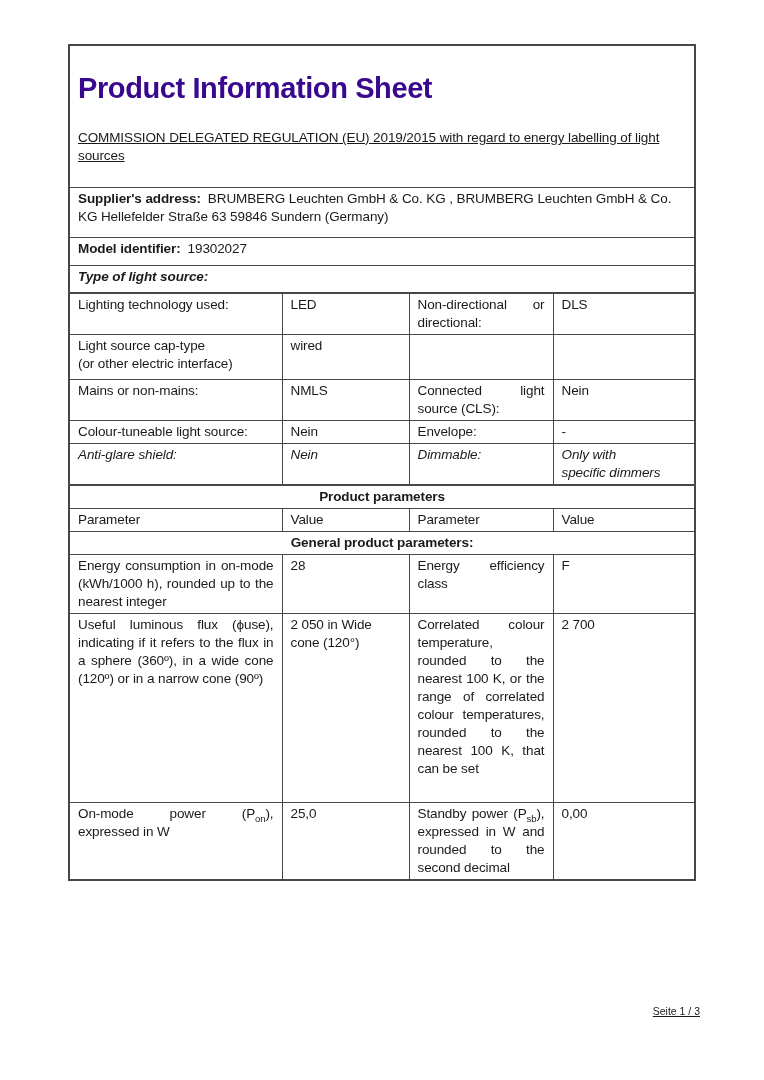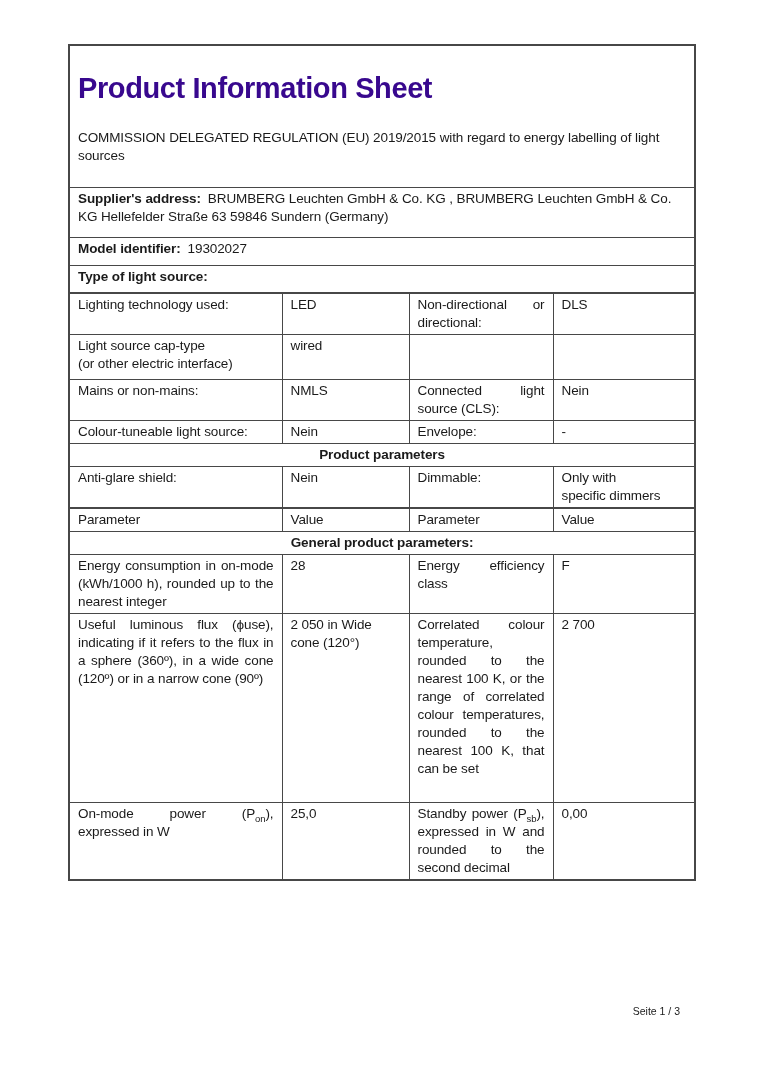--- a/index.html
+++ b/index.html
@@ -25,45 +25,46 @@
     table-layout: fixed;
     border: 2px solid #474747;
   }
   td {
     border: 1px solid #474747;
     vertical-align: top;
     padding: 2px 8px;
     white-space: pre-line;
     overflow: hidden;
   }
-  td.sep { border-bottom-width: 2px; }
+  td.sep { border-bottom-width: 2px; font-style: italic; }
   td.title-cell { padding: 6px 8px 4px 8px; }
   .doc-title {
     color: #38088E;
     font-weight: bold;
     font-size: 29px;
     line-height: 36px;
     letter-spacing: -0.4px;
     margin-bottom: 5px;
   }
-  .regulation { font-size: 13.5px; line-height: 18px; }
+  .regulation { font-size: 13.5px; line-height: 18px; text-decoration: underline; }
   .b { font-weight: bold; }
   .lbl-val { margin-left: 7px; }
   td.val { text-align: left; }
   td.just { text-align: justify; }
   td.center-b { text-align: center; font-weight: bold; }
   sub { font-size: 9.5px; line-height: 0; }
   .footer {
     position: absolute;
-    right: 84px;
+    right: 64px;
     top: 1004px;
     font-size: 10.5px;
     line-height: 14px;
     letter-spacing: 0;
     color: #1a1a1a;
+    text-decoration: underline;
   }
 </style>
 </head>
 <body>
 
 <div class="page">
 
   <table class="doc">
     <colgroup>
       <col style="width:213px">
@@ -116,30 +117,30 @@
     </tr>
 
     <tr style="height:22px">
       <td class="just">Colour-tuneable light source:</td>
       <td class="val">Nein</td>
       <td class="just">Envelope:</td>
       <td class="val">-</td>
     </tr>
 
 
-    <tr style="height:21px">
-      <td colspan="4" class="center-b">Product parameters</td>
-    </tr>
-
     <tr style="height:40px">
       <td class="just sep">Anti-glare shield:</td>
       <td class="val sep">Nein</td>
       <td class="just sep">Dimmable:</td>
       <td class="val sep">Only with
 specific dimmers</td>
+    </tr>
+
+    <tr style="height:21px">
+      <td colspan="4" class="center-b">Product parameters</td>
     </tr>
 
     <tr style="height:22px">
       <td>Parameter</td>
       <td>Value</td>
       <td>Parameter</td>
       <td>Value</td>
     </tr>
 
     <tr style="height:22px">

